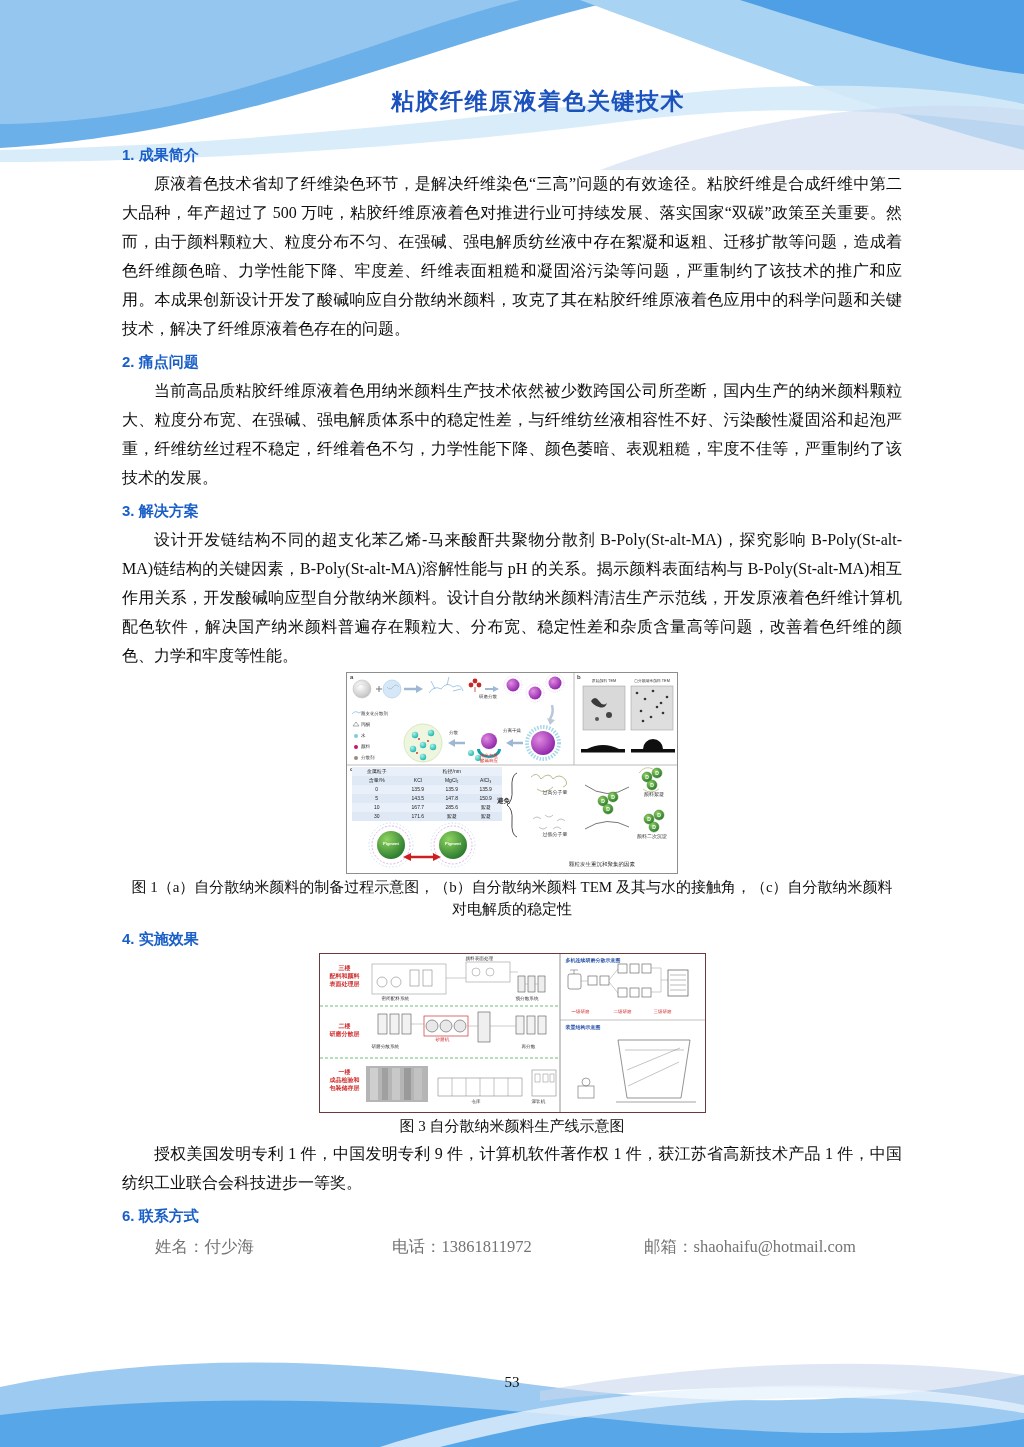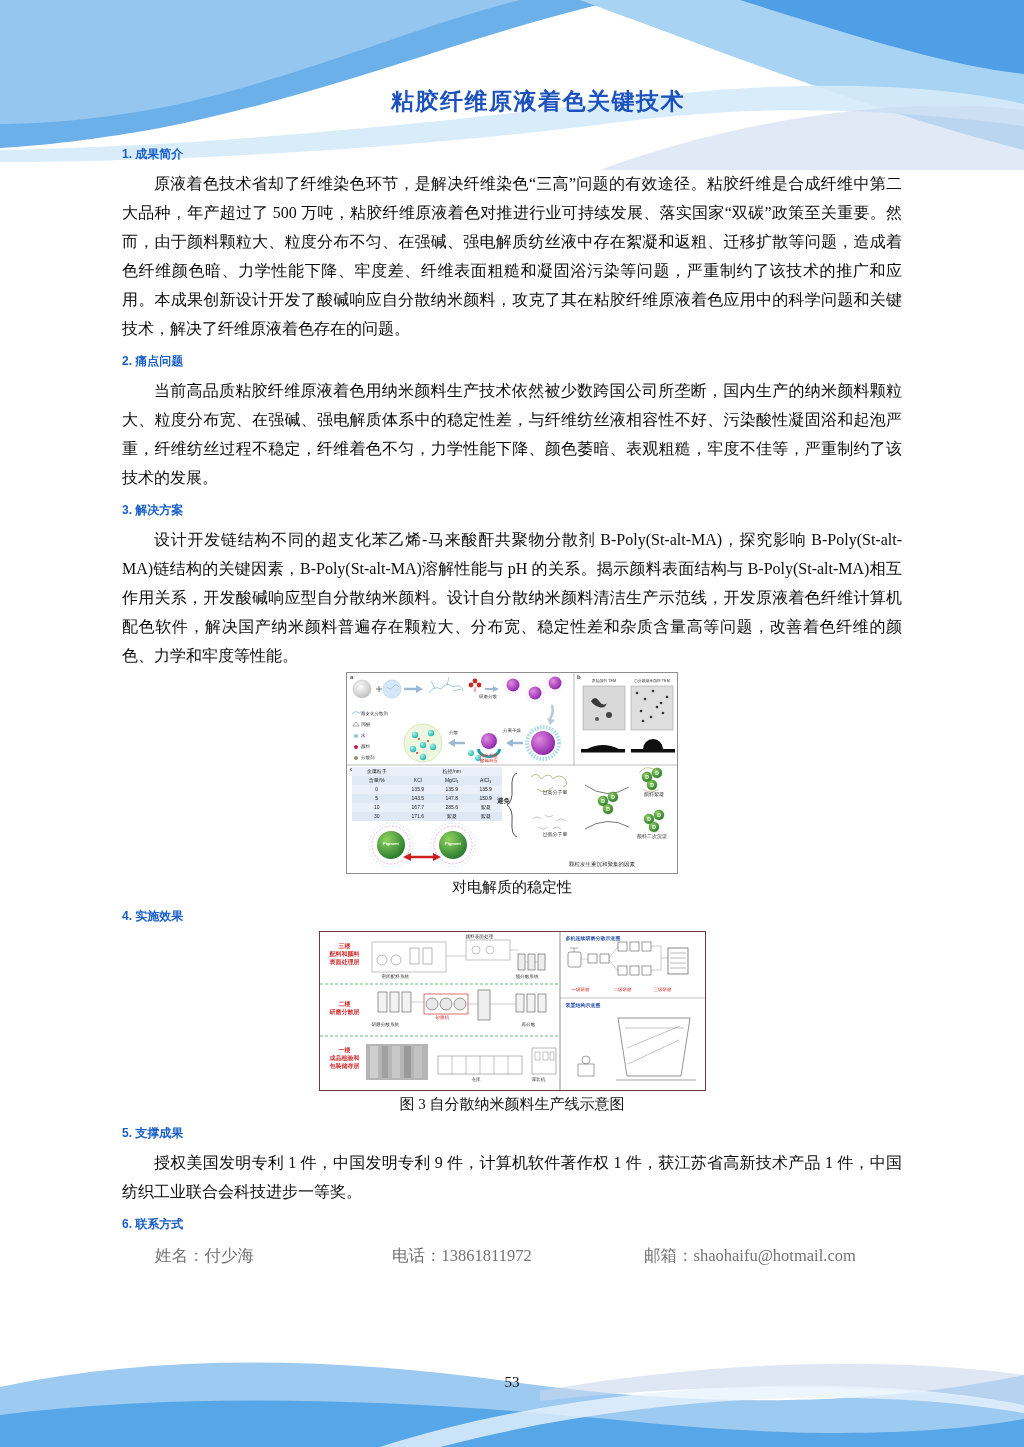--- a/index.html
+++ b/index.html
@@ -5,21 +5,21 @@
   html,body{margin:0;padding:0;}
   .page{position:relative;width:1024px;height:1447px;background:#ffffff;overflow:hidden;
         font-family:"Liberation Serif","DejaVu Serif",serif;}
   .hdr{position:absolute;top:0;left:0;width:1024px;height:170px;z-index:1;}
   .ftr{position:absolute;bottom:0;left:0;width:1024px;height:130px;z-index:1;}
   .title{position:absolute;top:86px;left:0;width:100%;text-align:center;z-index:3;
          font-family:"Liberation Sans","DejaVu Sans",sans-serif;font-weight:bold;
          font-size:23px;color:#1b52bd;letter-spacing:1.5px;padding-left:26px;}
   .content{position:absolute;top:136px;left:122px;width:780px;z-index:2;}
   h2.sec{font-family:"Liberation Sans","DejaVu Sans",sans-serif;font-weight:bold;
-         font-size:12px;line-height:21px;color:#1a5fc8;margin:8px 0 4px 0;}
+         font-size:15px;line-height:21px;color:#1a5fc8;margin:8px 0 4px 0;}
   p.body{font-size:16px;line-height:29px;margin:2px 0;text-align:justify;
          text-indent:2em;color:#0d0d0d;}
   .cap{text-align:center;font-size:15px;line-height:22px;color:#111;}
   .figwrap{display:flex;justify-content:center;margin:2px 0;}
   .fig1{position:relative;width:330px;height:200px;border:1px solid #8e8e8e;background:#fff;}
   .fig3{position:relative;width:385px;height:158px;border:1px solid #6b3b3b;background:#fff;}
   .layer{position:absolute;left:0;top:0;z-index:1;}
   .ml{position:absolute;font-family:"Liberation Sans","DejaVu Sans",sans-serif;color:#333;
       z-index:2;line-height:1.2;white-space:pre-line;}
   .mc{text-align:center;}
@@ -262,20 +262,21 @@
         <div class="ml" style="left:150px;top:124px;font-size:6.5px;font-weight:bold;">避免</div>
         <div class="ml mc" style="left:182px;top:116px;width:52px;font-size:5px;">过高分子量</div>
         <div class="ml mc" style="left:182px;top:158px;width:52px;font-size:5px;">过低分子量</div>
         <div class="ml mc" style="left:286px;top:118px;width:42px;font-size:5px;">颜料絮凝</div>
         <div class="ml mc" style="left:280px;top:160px;width:50px;font-size:5px;">颜料二次沉淀</div>
         <div class="ml mc" style="left:180px;top:188px;width:150px;font-size:5.5px;">颗粒发生重沉和聚集的因素</div>
         <div class="ml mc mwhite" style="left:32px;top:169px;width:24px;font-size:4px;">Pigment</div>
         <div class="ml mc mwhite" style="left:94px;top:169px;width:24px;font-size:4px;">Pigment</div>
       </div>
     </div>
+    <div class="cap">图 1（a）自分散纳米颜料的制备过程示意图，（b）自分散纳米颜料 TEM 及其与水的接触角，（c）自分散纳米颜料</div>
     <div class="cap">对电解质的稳定性</div>
 
     <h2 class="sec">4. 实施效果</h2>
 
     <div class="figwrap">
       <div class="fig3">
         <svg class="layer" width="385" height="158" viewBox="0 0 385 158">
           <line x1="240" y1="0" x2="240" y2="158" stroke="#777" stroke-width="0.8"></line>
           <line x1="0" y1="52" x2="240" y2="52" stroke="#2f9e44" stroke-width="0.7" stroke-dasharray="3,2"></line>
           <line x1="0" y1="104" x2="240" y2="104" stroke="#2f9e44" stroke-width="0.7" stroke-dasharray="3,2"></line>
@@ -360,21 +361,20 @@
         <div class="ml" style="left:212px;top:145px;font-size:4.6px;">灌装机</div>
         <div class="ml mblue" style="left:246px;top:3px;font-size:5px;">多机连续研磨分散示意图</div>
         <div class="ml mred" style="left:252px;top:55px;font-size:4.5px;">一级研磨</div>
         <div class="ml mred" style="left:294px;top:55px;font-size:4.5px;">二级研磨</div>
         <div class="ml mred" style="left:334px;top:55px;font-size:4.5px;">三级研磨</div>
         <div class="ml mblue" style="left:246px;top:70px;font-size:5px;">装置结构示意图</div>
       </div>
     </div>
     <div class="cap">图 3 自分散纳米颜料生产线示意图</div>
 
-    <h2 class="sec">5. 支撑成果</h2>
     <p class="body">授权美国发明专利 1 件，中国发明专利 9 件，计算机软件著作权 1 件，获江苏省高新技术产品 1 件，中国纺织工业联合会科技进步一等奖。</p>
 
     <h2 class="sec">6. 联系方式</h2>
     <div class="contact">
       <span class="c1">姓名：付少海</span>
       <span class="c2">电话：13861811972</span>
       <span class="c3">邮箱：shaohaifu@hotmail.com</span>
     </div>
   </div>
 

